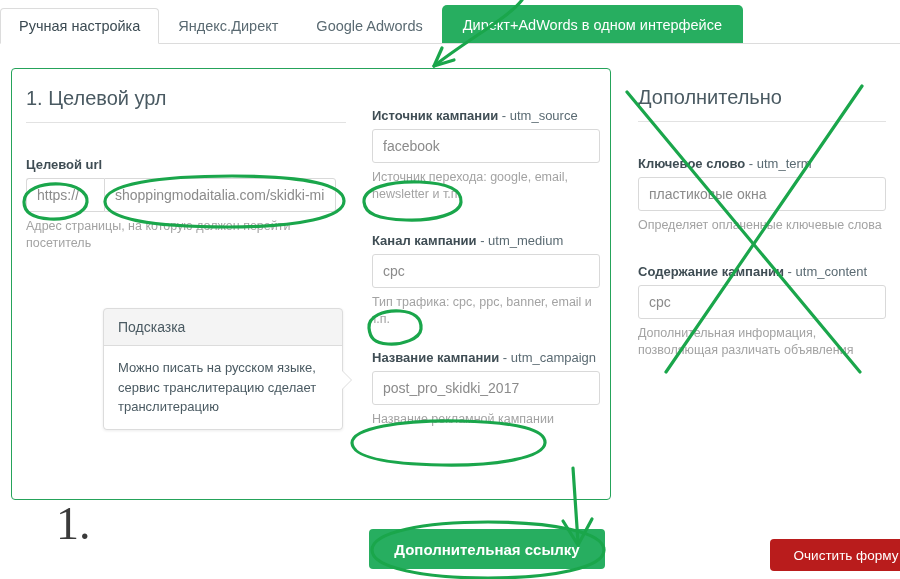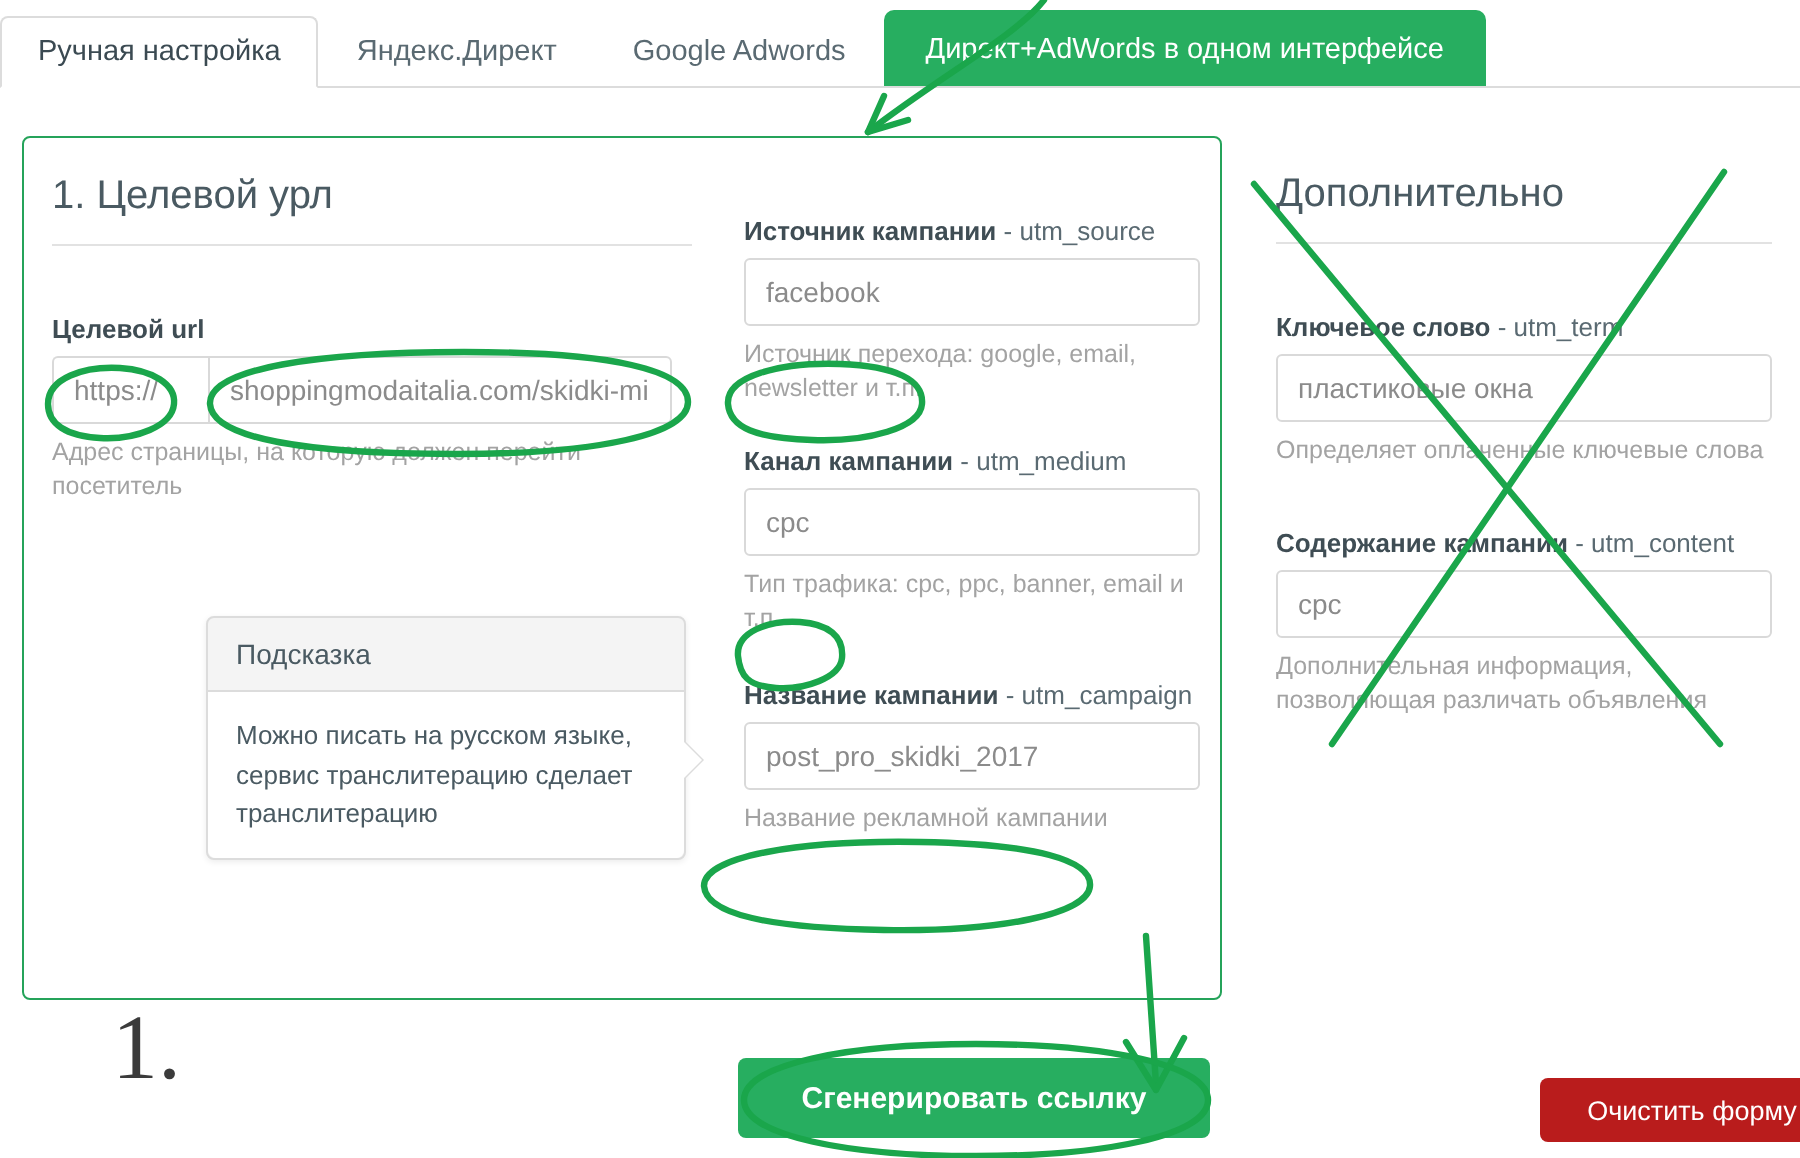--- a/index.html
+++ b/index.html
@@ -238,21 +238,21 @@
     <div id="col2">
 
       <div class="field-block first">
         <div class="field-label">
           <span>Источник кампании</span><span class="thin"> - utm_source</span>
         </div>
         <input class="text-input" type="text" value="facebook" style="">
         <div class="hint">Источник перехода: google, email, newsletter и т.п.</div>
       </div>
 
-      <div class="field-block" style="margin-top:20px;">
+      <div class="field-block" style="margin-top:30px;">
         <div class="field-label">
           <span>Канал кампании</span><span class="thin"> - utm_medium</span>
         </div>
         <input class="text-input" type="text" value="cpc" style="">
         <div class="hint">Тип трафика: cpc, ppc, banner, email и т.п.</div>
       </div>
 
       <div class="field-block" style="margin-top:22px;">
         <div class="field-label">
           <span>Название кампании</span><span class="thin"> - utm_campaign</span>
@@ -284,21 +284,21 @@
       <div class="hint">Дополнительная информация, позволяющая различать объявления</div>
     </div>
   </div>
 
   <div id="tooltip">
     <div class="tt-head">Подсказка</div>
     <div class="tt-body">Можно писать на русском языке, сервис транслитерацию сделает транслитерацию</div>
     <div class="tt-arrow"></div>
   </div>
 
-  <button id="generate-button">Сгенерировать ссылку</button>
+  <button id="generate-button">Дополнительная ссылку</button>
   <button id="clear-button">Очистить форму</button>
 
   <svg id="annotations" viewBox="0 0 900 579">
     <g fill="none" stroke="#1aa64b" stroke-width="3.2" stroke-linecap="round" stroke-linejoin="round">
 
       <path d="M24 202 C24 189, 42 183, 60 184 C76 185, 88 192, 87 202 C86 213, 68 220, 50 219 C33 218, 24 212, 24 202 Z"></path>
 
       <path d="M105 202 C104 184, 160 176, 232 176 C306 176, 344 185, 344 201 C344 217, 300 227, 228 227 C152 227, 106 219, 105 202 Z"></path>
 
       <path d="M364 202 C363 188, 390 181, 420 182 C448 183, 462 190, 461 202 C460 214, 434 221, 406 220 C378 219, 365 214, 364 202 Z"></path>

